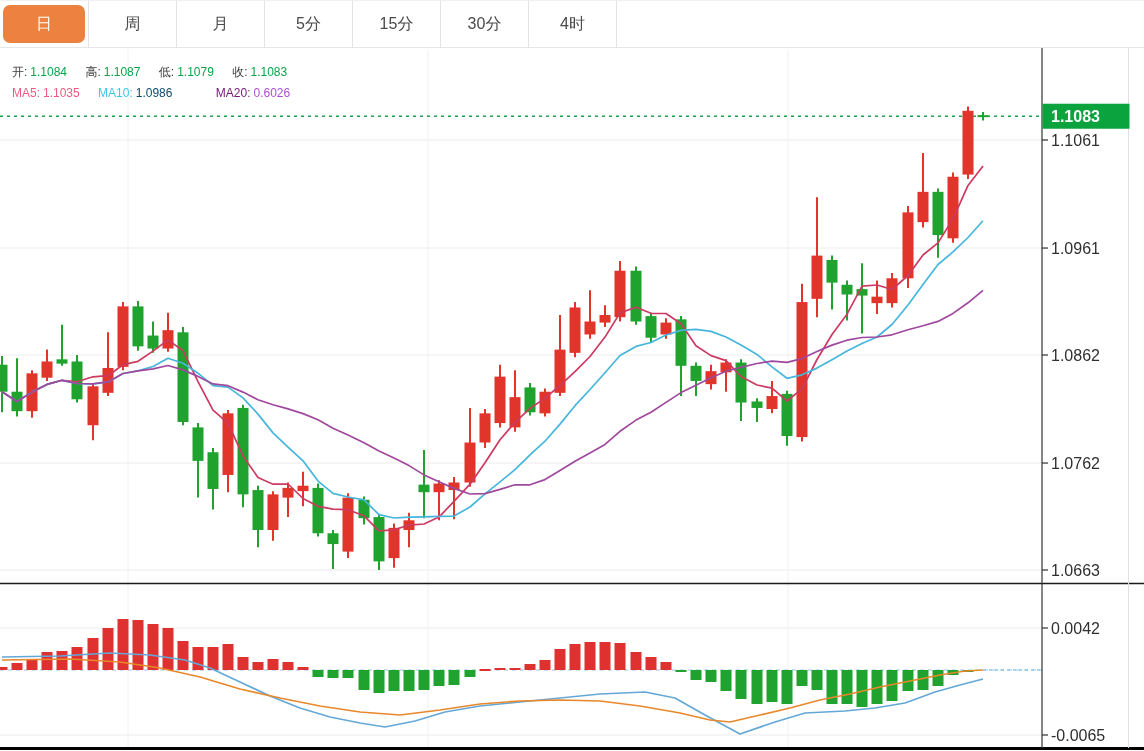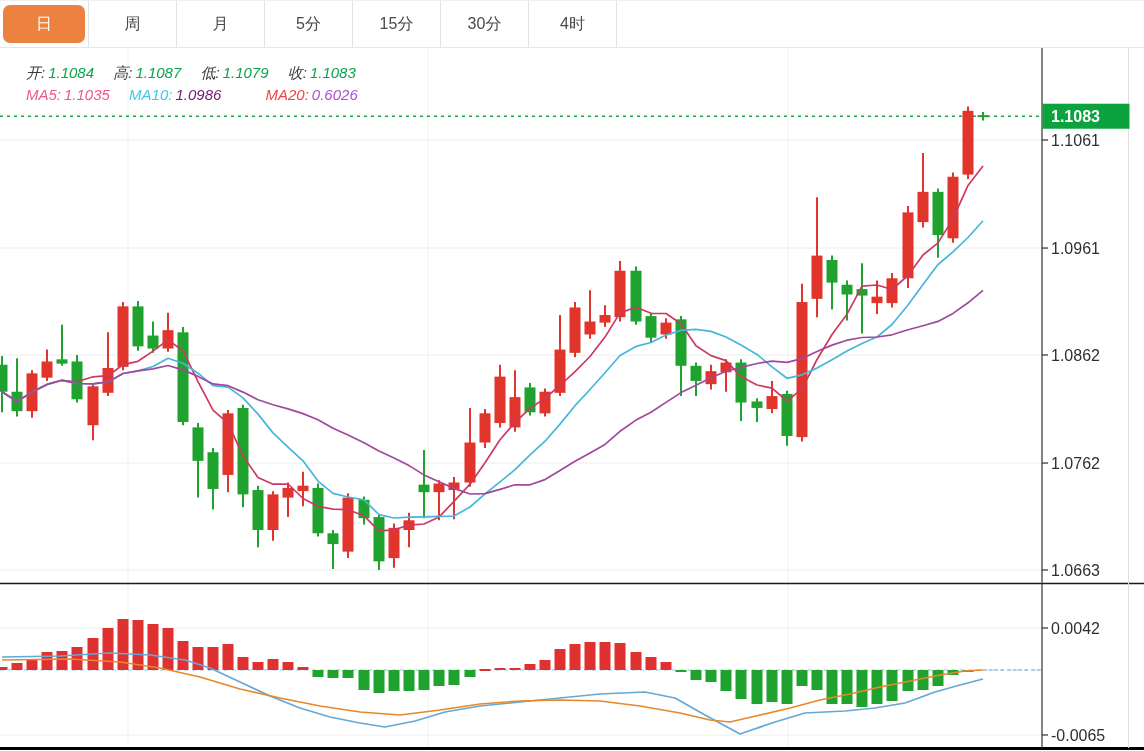--- a/index.html
+++ b/index.html
@@ -8,21 +8,21 @@
   #chart{position:absolute;left:0;top:0;z-index:1;}
   .tabbar{position:absolute;left:0;top:0;width:1144px;height:48px;background:#fff;
           display:flex;align-items:stretch;z-index:3;border-top:1px solid #f0f0f0;
           border-bottom:1px solid #e6e6e6;box-sizing:border-box;}
   .tab{width:88px;display:flex;align-items:center;justify-content:center;
        font-size:16px;color:#4a4a4a;box-sizing:border-box;cursor:pointer;}
   .tab + .tab{border-left:1px solid #e3e3e3;}
   .tab.active{border-radius:7px;height:38px;width:82px;align-self:center;
               margin:0 3px;color:#fffdf5;border-left:none;}
   .tab-filler{flex:1;border-left:1px solid #e3e3e3;}
-  .legend{position:absolute;left:26px;z-index:2;font-size:15px;white-space:nowrap;font-style:italic;}
+  .legend{position:absolute;left:12px;z-index:2;font-size:12px;white-space:nowrap;}
   .legend .pair{margin-right:15px;}
   .legend .pair .lab{margin-right:3px;}
   .ohlc-row{top:64px;}
   .ma-row{top:86px;}
   .macd-row{top:593px;}
 </style>
 </head>
 <body>
 
 <div class="screen">
@@ -294,18 +294,18 @@
 
   <div class="legend ohlc-row">
     <span class="pair"><span class="lab" style="color: rgb(60, 60, 60);">开:</span><span class="val" style="color: rgb(10, 165, 74);">1.1084</span></span>
     <span class="pair"><span class="lab" style="color: rgb(60, 60, 60);">高:</span><span class="val" style="color: rgb(10, 165, 74);">1.1087</span></span>
     <span class="pair"><span class="lab" style="color: rgb(60, 60, 60);">低:</span><span class="val" style="color: rgb(10, 165, 74);">1.1079</span></span>
     <span class="pair"><span class="lab" style="color: rgb(60, 60, 60);">收:</span><span class="val" style="color: rgb(10, 165, 74);">1.1083</span></span>
   </div>
 
   <div class="legend ma-row">
     <span class="pair"><span class="lab" style="color: rgb(238, 90, 130); text-align: center;">MA5:</span><span class="val" style="color: rgb(238, 90, 130); text-align: center;">1.1035</span></span>
-    <span class="pair"><span class="lab" style="color: rgb(63, 200, 232);">MA10:</span><span class="val" style="color: #701a75;">1.0986</span></span>
-    <span class="pair"><span class="lab" style="color: #ef4444; padding-left: 25px;">MA20:</span><span class="val" style="color: rgb(171, 79, 208);">0.6026</span></span>
+    <span class="pair"><span class="lab" style="color: rgb(63, 200, 232);">MA10:</span><span class="val" style="color: #0c4a6e;">1.0986</span></span>
+    <span class="pair"><span class="lab" style="color: #701a75; padding-left: 25px;">MA20:</span><span class="val" style="color: rgb(171, 79, 208);">0.6026</span></span>
   </div>
 
 
 </div>
 
 </body></html>

